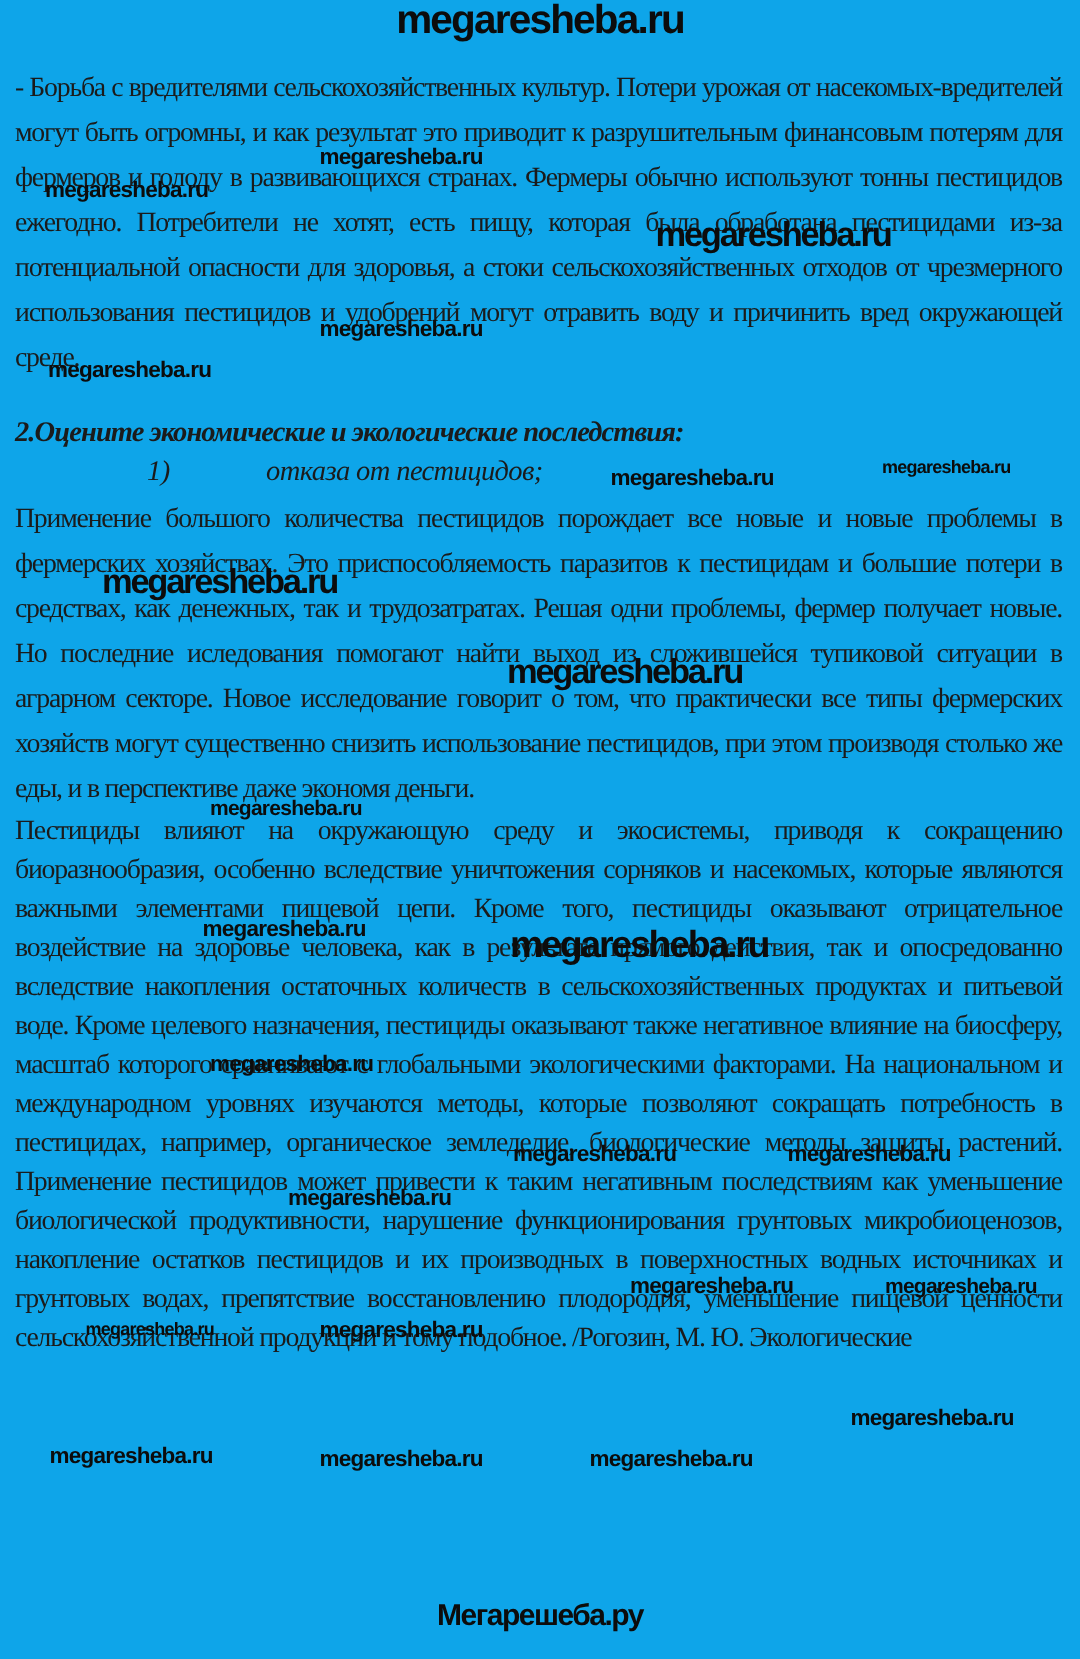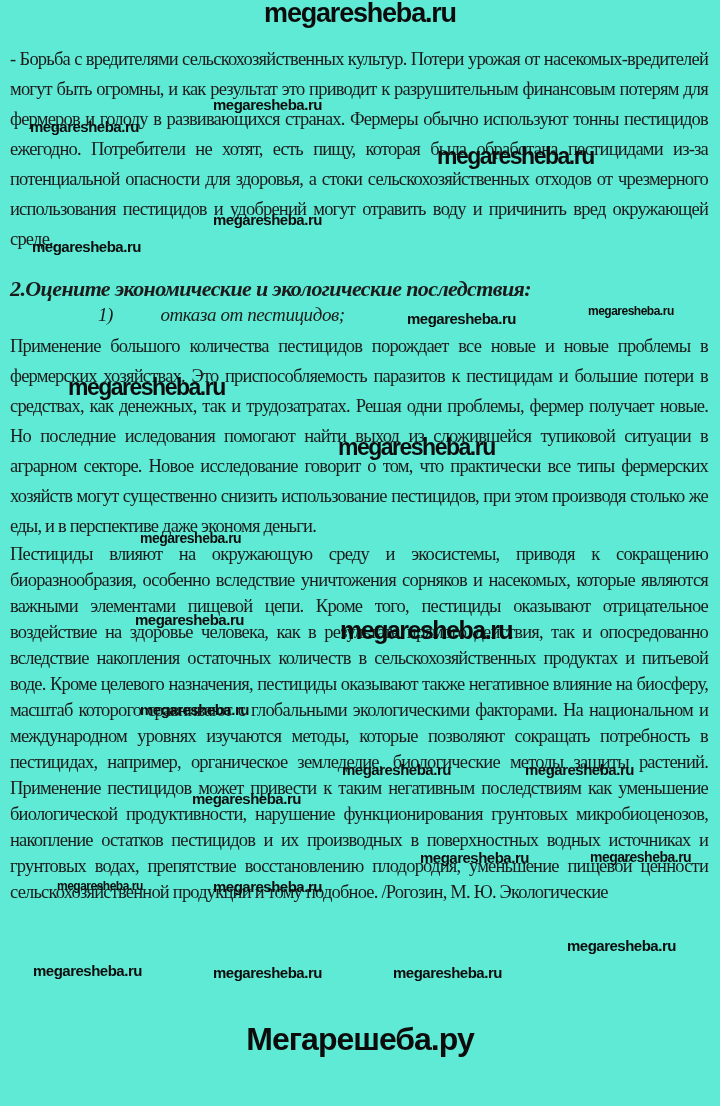--- a/index.html
+++ b/index.html
@@ -1,69 +1,69 @@
 <!DOCTYPE html>
 <html><head>
 <meta charset="utf-8">
 <style>
   html,body { margin:0; padding:0; background:#ffffff; }
   .page {
     position:relative;
     width:720px; height:1106px;
-    background:#5eead4;
+    background:#0ea5e9;
     overflow:hidden;
     font-family:"Liberation Serif", serif;
     color:#1b1b1b;
   }
   
   .header-wm {
     position:absolute; top:-2px; left:0; right:0;
     text-align:center;
     font-family:"Liberation Sans", sans-serif;
     font-weight:700; font-size:27px;
     letter-spacing:-1.2px;
     color:#0c0c0c;
   }
   
   .footer-wm {
-    position:absolute; top:1021px; left:0; right:0;
+    position:absolute; top:1066px; left:0; right:0;
     text-align:center;
     font-family:"Liberation Sans", sans-serif;
-    font-weight:700; font-size:32px;
+    font-weight:700; font-size:20px;
     letter-spacing:-1px;
     color:#0c0c0c;
   }
   
   .content {
     position:absolute; top:44px; left:10px; width:698px;
   }
   .content p {
     margin:0;
     font-size:18.5px;
     line-height:30px;
     letter-spacing:-0.8px;
     text-align:justify;
   }
   p.tight { line-height:26px; }
   .section-heading {
     margin:22px 0 0 0;
-    font-size:22px;
+    font-size:19px;
     line-height:26px;
     font-weight:700;
     font-style:italic;
     letter-spacing:-0.6px;
   }
   .list-line {
     line-height:26px;
     font-size:19px;
     font-style:italic;
     letter-spacing:-0.4px;
   }
   .list-num { margin-left:88px; }
-  .list-text { margin-left:43px; }
+  .list-text { margin-left:60px; }
   .p4 { margin-top:3px !important; }
   
   .wm {
     position:absolute;
     font-family:"Liberation Sans", sans-serif;
     color:#0c0c0c;
     white-space:nowrap;
     letter-spacing:-0.5px;
     line-height:1;
   }

